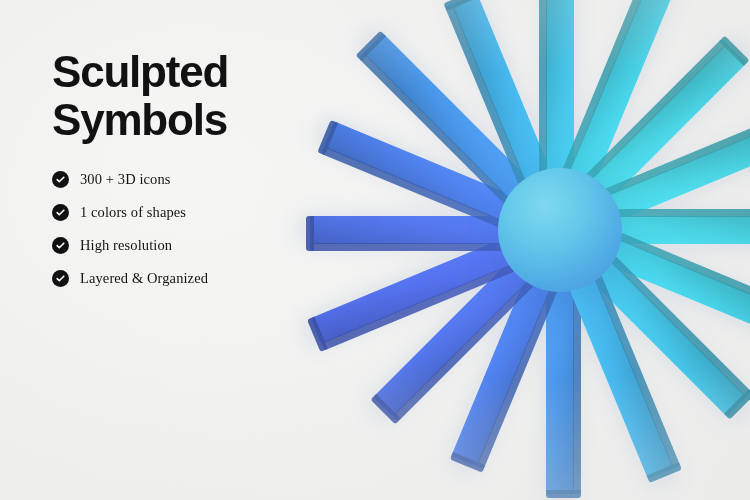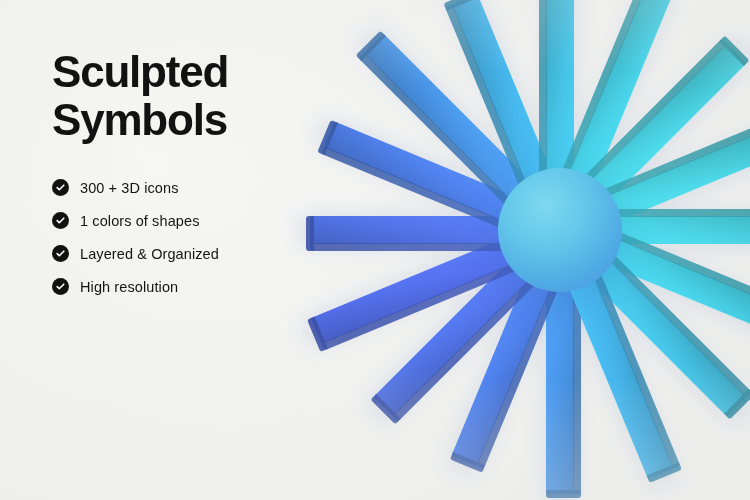--- a/index.html
+++ b/index.html
@@ -35,23 +35,24 @@
     font-size: 44px;
     line-height: 1.08;
     font-weight: bold;
     letter-spacing: -1.2px;
     color: #121212;
     margin: 0 0 0 0;
     white-space: pre-line;
   }
 
   .features {
-    margin-top: 36px;
+    margin-top: 28px;
     list-style: none;
     padding: 0;
+    font-family: Liberation Serif, serif;
   }
 
   .feature {
     display: flex;
     align-items: center;
     margin-bottom: 16px;
   }
 
   .check {
     width: 17px;
@@ -255,25 +256,25 @@
             </svg>
         </span>
         <span class="feature-label">1 colors of shapes</span>
       </li>
       <li class="feature">
         <span class="check">
           <svg width="11" height="11" viewBox="0 0 11 11">
               <path d="M2.2 5.6 L4.3 7.7 L8.8 3.2" fill="none" stroke="#ffffff" stroke-width="1.6" stroke-linecap="round" stroke-linejoin="round"></path>
             </svg>
         </span>
+        <span class="feature-label">High resolution</span>
+      </li>
+      <li class="feature">
+        <span class="check">
+          <svg width="11" height="11" viewBox="0 0 11 11">
+              <path d="M2.2 5.6 L4.3 7.7 L8.8 3.2" fill="none" stroke="#ffffff" stroke-width="1.6" stroke-linecap="round" stroke-linejoin="round"></path>
+            </svg>
+        </span>
         <span class="feature-label">Layered &amp; Organized</span>
-      </li>
-      <li class="feature">
-        <span class="check">
-          <svg width="11" height="11" viewBox="0 0 11 11">
-              <path d="M2.2 5.6 L4.3 7.7 L8.8 3.2" fill="none" stroke="#ffffff" stroke-width="1.6" stroke-linecap="round" stroke-linejoin="round"></path>
-            </svg>
-        </span>
-        <span class="feature-label">High resolution</span>
       </li>
     </ul>
   </div>
 </div>
 
 </body></html>

